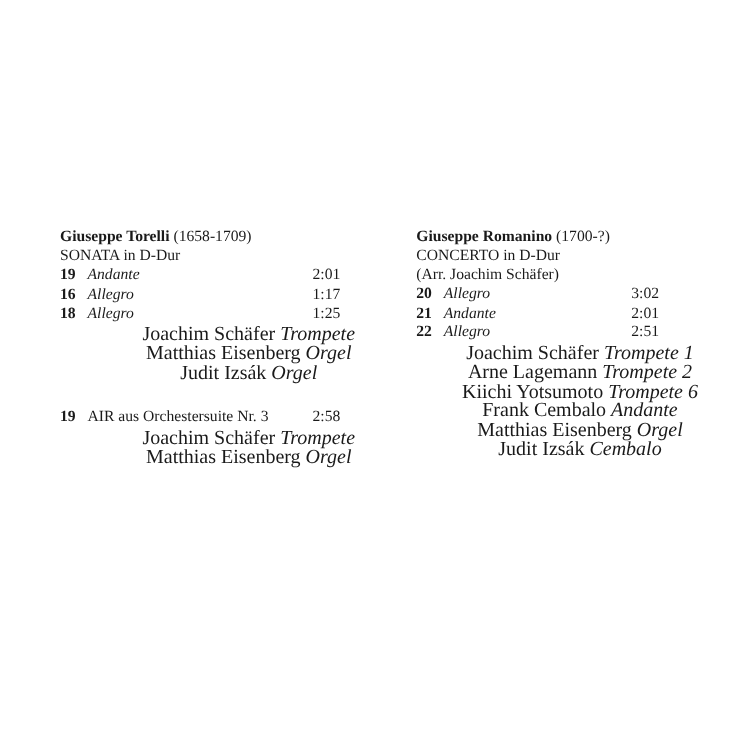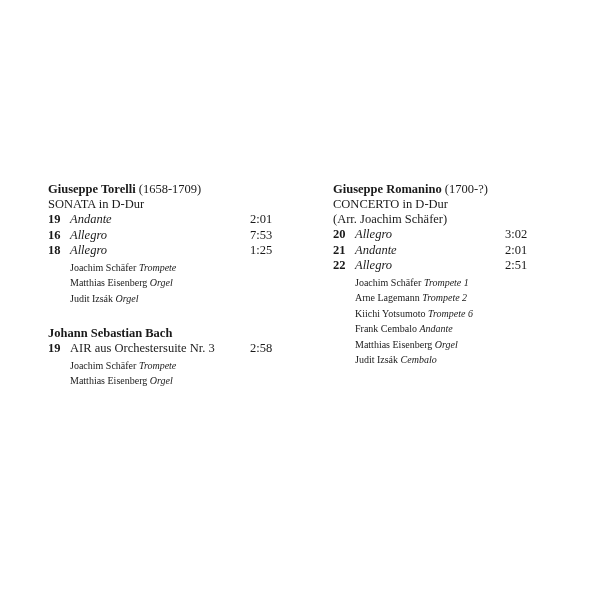--- a/index.html
+++ b/index.html
@@ -79,24 +79,25 @@
   td.tname.plain {
     font-style: normal;
   }
   td.dur {
     text-align: center;
     white-space: nowrap;
   }
   .left-table td.tname { width: 180px; }
   .right-table td.tname { width: 150px; }
   .performers {
-    font-size: 10px;
+    font-size: 16px;
     line-height: 15.5px;
     padding-left: 22px;
     margin-top: 1px;
+    text-align: center;
   }
   .perf-role {
     font-style: italic;
   }
 </style>
 </head>
 <body>
 
 <div class="booklet">
   <div class="columns">
@@ -112,21 +113,21 @@
         <table class="tracks left-table">
           <tbody>
             <tr>
               <td class="num">19</td>
               <td class="tname">Andante</td>
               <td class="dur">2:01</td>
             </tr>
             <tr>
               <td class="num">16</td>
               <td class="tname">Allegro</td>
-              <td class="dur">7:53</td>
+              <td class="dur">1:17</td>
             </tr>
             <tr>
               <td class="num">18</td>
               <td class="tname">Allegro</td>
               <td class="dur">1:25</td>
             </tr>
           </tbody>
         </table>
         <div class="performers">
           <div>
@@ -138,24 +139,20 @@
             <span class="perf-role">Orgel</span>
           </div>
           <div>
             <span>Judit Izsák</span>
             <span class="perf-role">Orgel</span>
           </div>
         </div>
       </div>
 
       <div class="work" style="margin-top:20px;">
-        <div class="work-head">
-          <span class="composer">Johann Sebastian Bach</span>
-          <span class="composer-dates"></span>
-        </div>
         <table class="tracks left-table">
           <tbody>
             <tr>
               <td class="num">19</td>
               <td class="tname plain">AIR aus Orchestersuite Nr. 3</td>
               <td class="dur">2:58</td>
             </tr>
           </tbody>
         </table>
         <div class="performers">

